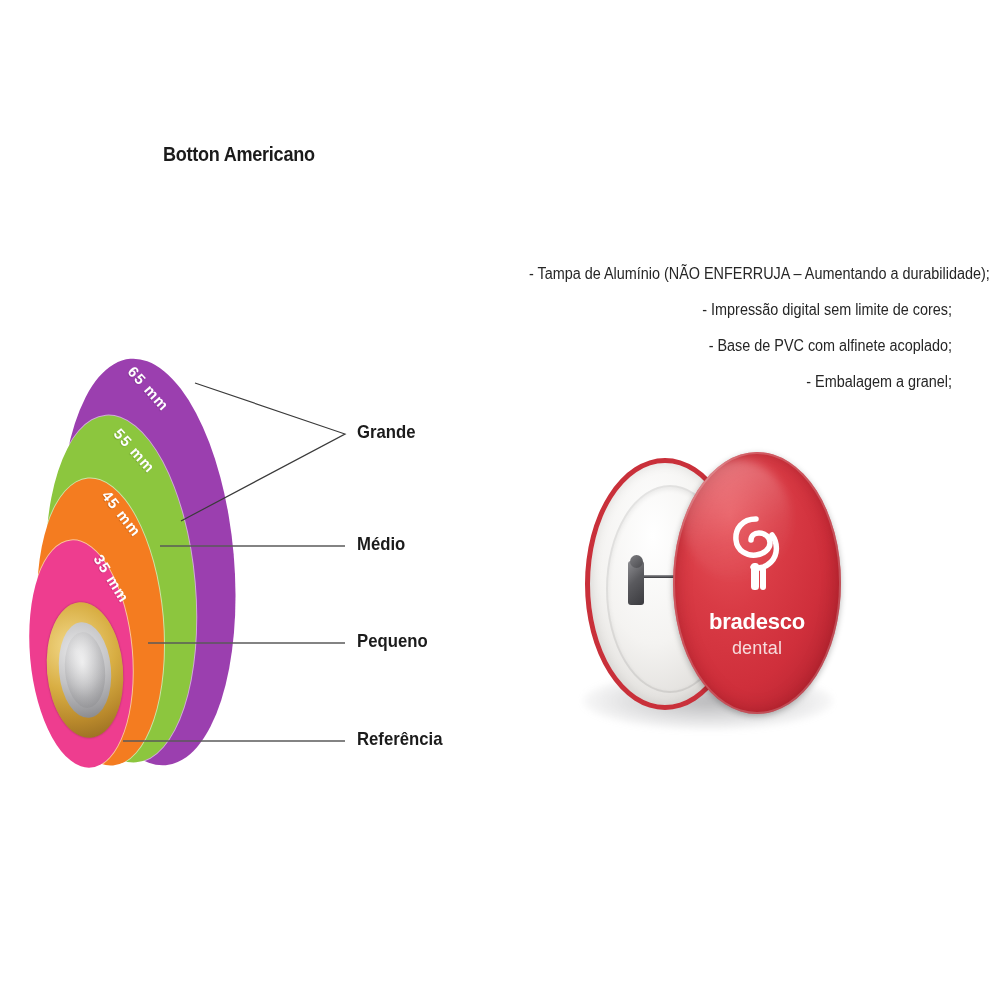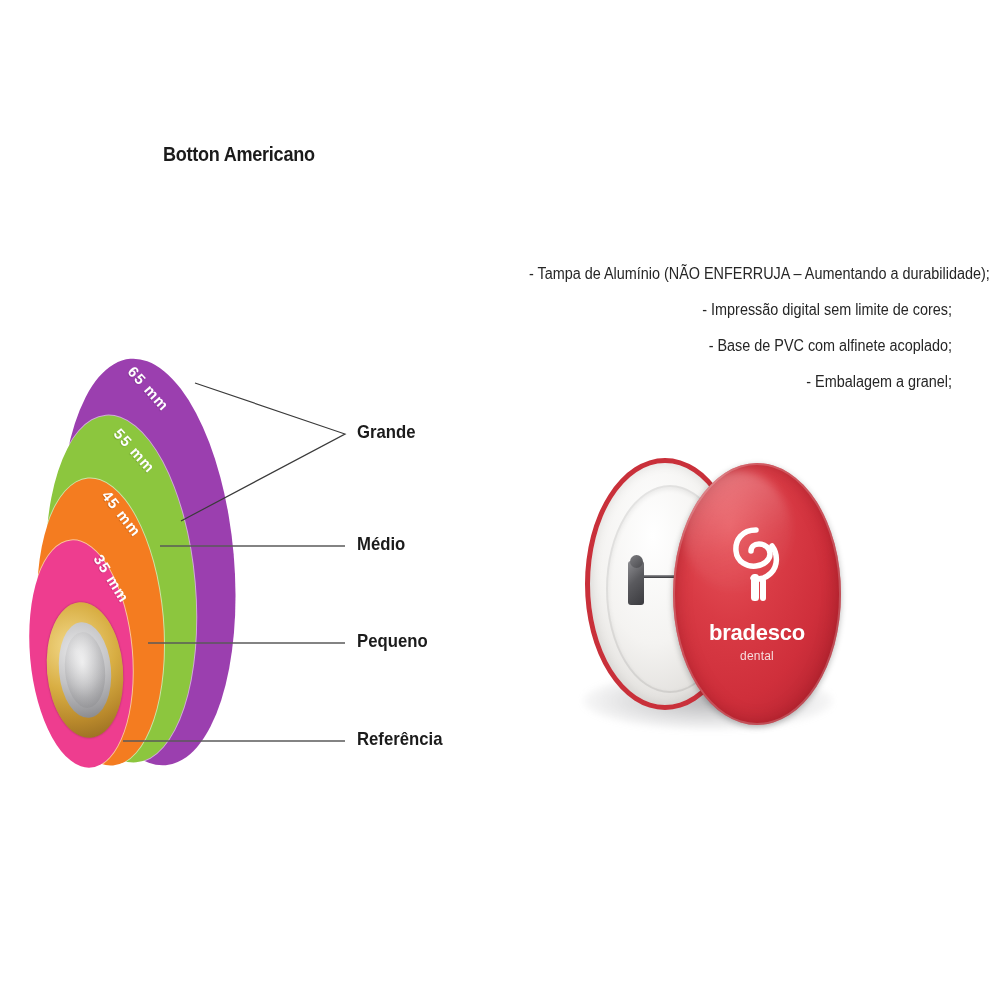--- a/index.html
+++ b/index.html
@@ -205,21 +205,21 @@
     font-weight: bold;
     letter-spacing: -0.2px;
   }
   .brand-sub {
     position: absolute;
     left: 0;
     right: 0;
     top: 71%;
     text-align: center;
     color: #f7dcdd;
-    font-size: 12px;
+    font-size: 18px;
     font-weight: normal;
     letter-spacing: 0.2px;
   }
 </style>
 </head>
 <body>
 
 <div class="stage">
 
   <div class="title">Botton Americano</div>
@@ -273,21 +273,21 @@
 
     <div class="btn-shadow" style="left:8px; top:232px; width:250px; height:58px;"></div>
 
     <div class="badge-back" style="left:10px; top:18px; width:160px; height:252px;">
       <div class="badge-back-ring" style="left:16px; top:22px; width:124px; height:204px;"></div>
       <div class="pin-needle" style="left:46px; top:112px; width:86px;"></div>
       <div class="pin-clasp" style="left:38px; top:98px; width:16px; height:44px;"></div>
       <div class="pin-head" style="left:40px; top:92px; width:13px; height:13px;"></div>
     </div>
 
-    <div class="badge-front" style="left:98px; top:23px; width:168px; height:262px;">
+    <div class="badge-front" style="left:98px; top:12px; width:168px; height:262px;">
       <div class="badge-front-gloss"></div>
       <div class="badge-front-rim"></div>
 
       <div class="brand-logo">
         <svg viewBox="0 0 62 78" xmlns="http://www.w3.org/2000/svg">
 
           <path d="M30 4 C16 4 9 14 10 25 C11 36 21 41 30 40
                    C38 39 44 34 44 28 C44 22 39 18 33 18
                    C28 18 25 21 25 25" fill="none" stroke="#ffffff" stroke-width="5.5" stroke-linecap="round"></path>
           <path d="M46 20 C52 28 52 40 45 47 C39 53 31 54 27 52" fill="none" stroke="#ffffff" stroke-width="5.5" stroke-linecap="round"></path>

